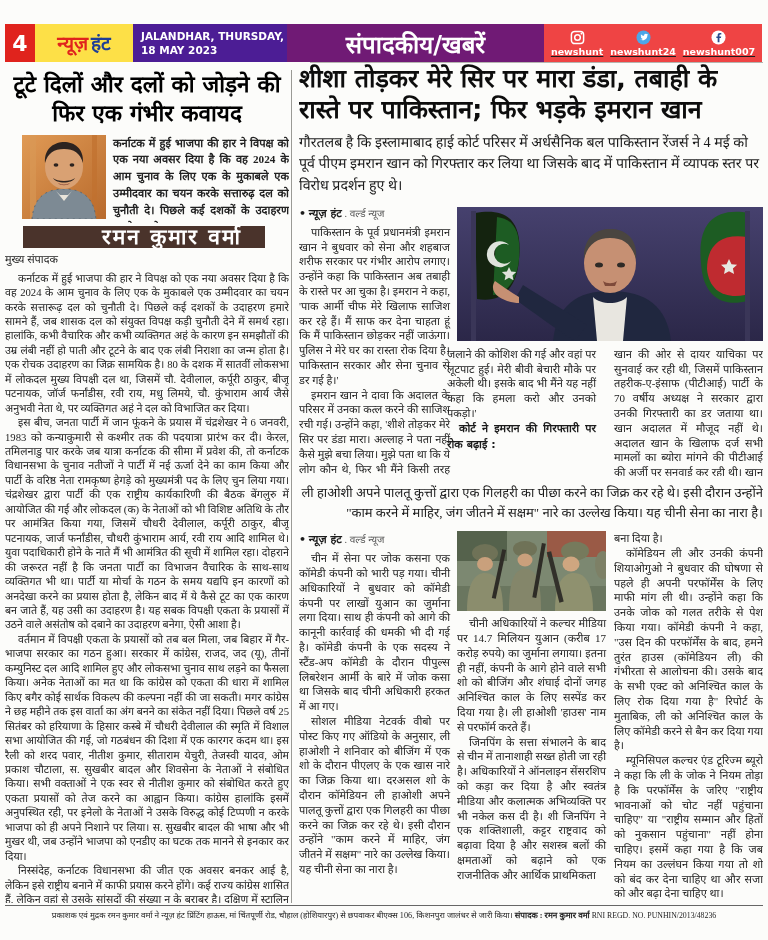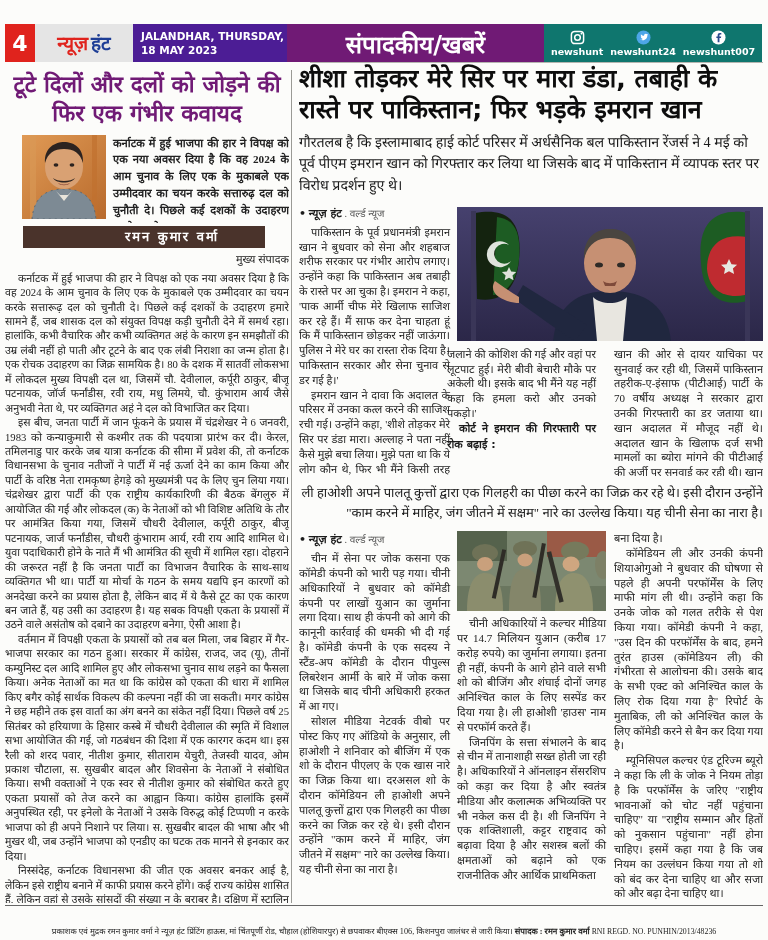--- a/index.html
+++ b/index.html
@@ -4,45 +4,45 @@
 <style>
   * { margin:0; padding:0; box-sizing:border-box; }
   html,body { background:#e8e8e4; }
   .page { position:relative; width:768px; height:940px; background:#fcfcfa;
           font-family:"Liberation Serif","DejaVu Serif",serif; color:#1c1c1c; overflow:hidden; }
 
   
   .header { position:absolute; left:5px; top:24px; width:758px; height:38px; display:flex; }
   .pageno { width:30px; background:#e0231d; color:#fff; font-family:"DejaVu Sans",sans-serif;
             font-weight:bold; font-size:22px; display:flex; align-items:center; justify-content:center; }
-  .logo { width:98px; background:#e5e5e5; display:flex; align-items:center; justify-content:center;
+  .logo { width:98px; background:#fde047; display:flex; align-items:center; justify-content:center;
           font-family:"DejaVu Sans",sans-serif; font-weight:bold; font-size:19px; gap:3px; }
   .logo .l1 { color:#e0231d; } .logo .l2 { color:#1e3e96; }
   .dateline { width:154px; background:#4c1d95; color:#fff; font-family:"DejaVu Sans",sans-serif;
               font-weight:bold; font-size:10.5px; line-height:1.35; display:flex; flex-direction:column;
               justify-content:center; padding-left:8px; }
   .section { width:257px; background:#701a75; color:#fff; display:flex; align-items:center; justify-content:center;
              font-family:"DejaVu Sans",sans-serif; font-weight:bold; font-size:24px; }
-  .social { width:218px; background:#0f766e; display:flex; align-items:center; justify-content:space-evenly; }
+  .social { width:218px; background:#ef4444; display:flex; align-items:center; justify-content:space-evenly;text-decoration:underline; }
   .social-item { display:flex; flex-direction:column; align-items:center; color:#fff;
                  font-family:"DejaVu Sans",sans-serif; font-size:9.5px; font-weight:bold; gap:1px; }
   .ic { width:15px; height:15px; display:block; }
   .top-rule { position:absolute; left:310px; top:62px; width:453px; height:1px; background:#b5b5b0; }
 
   
   .editorial { position:absolute; left:5px; top:70px; width:284px; height:833px; overflow:hidden; }
   .ed-headline { font-family:"DejaVu Sans",sans-serif; font-weight:bold; font-size:22.5px; line-height:1.28;
-                 text-align:center; color:#701a75; }
+                 text-align:center; color:#000000; }
   .ed-lede { margin-top:7px; height:88px; overflow:hidden; }
   .ed-photo { float:left; width:84px; height:84px; margin:0 7px 0 17px; display:block; }
   .ed-intro { font-size:11.2px; line-height:1.5; font-weight:600; text-align:justify; color:#222; }
   .ed-author-bar { margin:3px 24px 0 18px; height:22px; background:#4a332b; color:#fff;
-                   font-family:"DejaVu Sans",sans-serif; font-weight:bold; font-size:13px;
+                   font-family:"DejaVu Sans",sans-serif; font-weight:bold; font-size:21px;
                    line-height:22px; text-align:center; padding-left:56px; letter-spacing:2px; }
-  .ed-author-title { text-align:right; font-size:11px; margin:3px 0 5px; color:#222;font-family:Liberation Serif, serif; }
+  .ed-author-title { text-align:left; font-size:11px; margin:3px 0 5px; color:#222;font-family:Liberation Serif, serif; }
   .ed-body p { font-size:10.7px; line-height:14.45px; text-align:justify; text-indent:13px; color:#1c1c1c; }
 
   .rule-v { position:absolute; left:291px; top:70px; width:1px; height:833px; background:#9a9a95; }
 
   
   .lead { position:absolute; left:299px; top:64px; width:464px; height:412px; overflow:hidden; }
   .lead-headline { font-family:"DejaVu Sans",sans-serif; font-weight:bold; font-size:25px; line-height:1.22; color:#0d0d0d; }
   .lead-standfirst { margin-top:7px; font-size:14.2px; line-height:1.5; color:#1a1a1a; }
   .lead-body { position:relative; margin-top:9px; height:290px; }
   .colp p { font-size:11px; line-height:14.8px; text-align:justify; text-indent:12px; }
@@ -62,21 +62,21 @@
                      text-align:center; color:#0d0d0d; }
   .second-standfirst { margin-top:5px; font-size:13px; line-height:1.55; text-align:right; color:#1a1a1a; }
   .second-body { position:relative; margin-top:8px; }
   .sec-col1 { position:absolute; left:0; top:0; width:151px; }
   .sec-col2 { position:absolute; left:158px; top:0; width:149px; }
   .sec-col3 { position:absolute; left:315px; top:0; width:149px; }
   .soldiers-photo { width:149px; height:80px; display:block; margin-bottom:5px; }
 
   
   .footer { position:absolute; left:5px; top:905px; width:758px; border-top:1px solid #666;
-            padding-top:19px; text-align:center; font-size:8.2px; line-height:1.6; color:#222; }
+            padding-top:3px; text-align:center; font-size:8.2px; line-height:1.6; color:#222; }
   .footer b { font-weight:bold; }
   .rni { font-family:"Liberation Serif",serif; font-size:7.8px; }
 </style>
 </head>
 <body>
 
 <div class="page">
 
   <div class="header">
     <div class="pageno">4</div>

